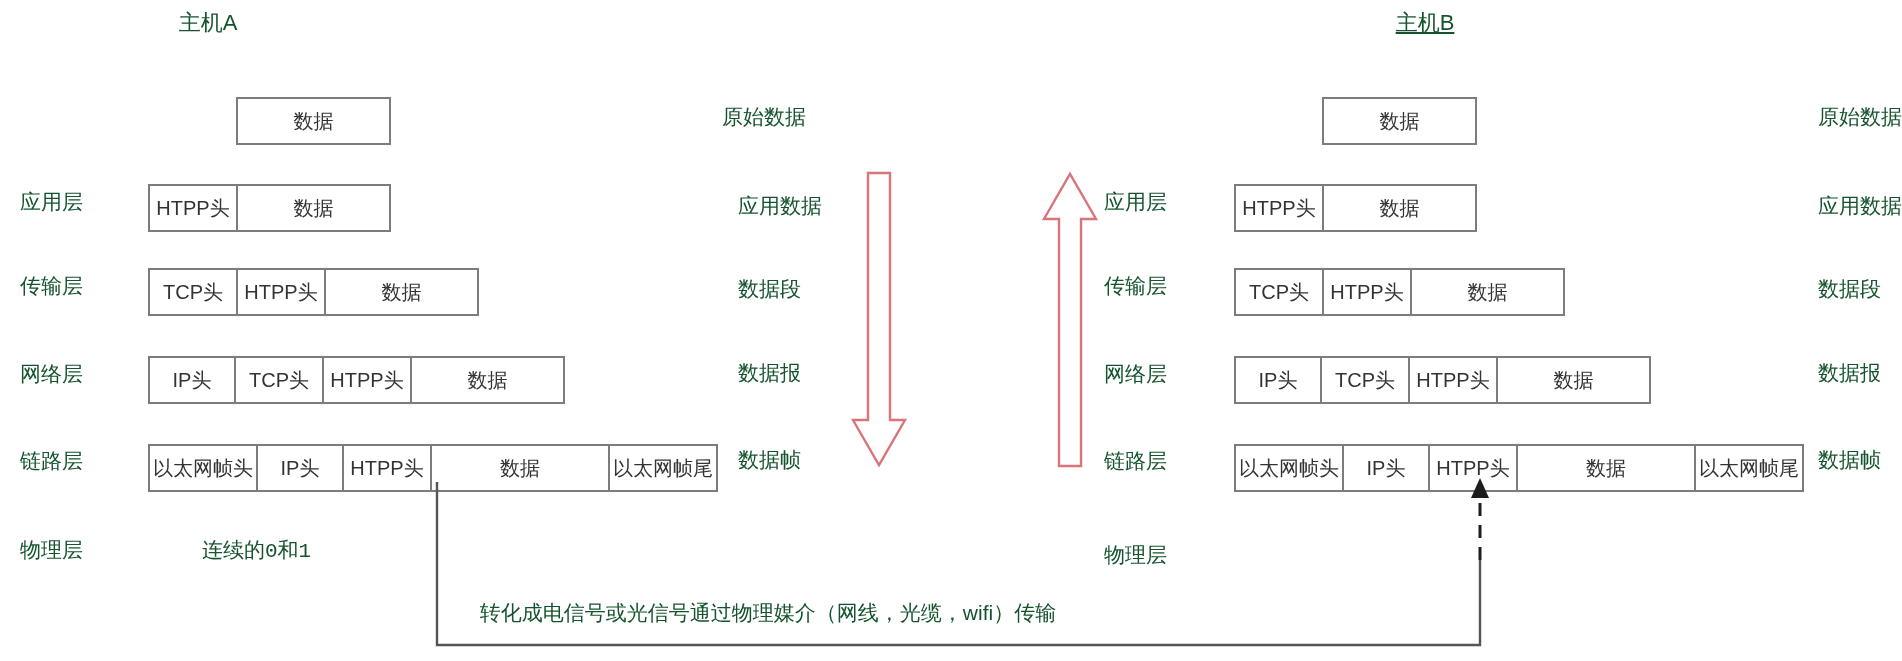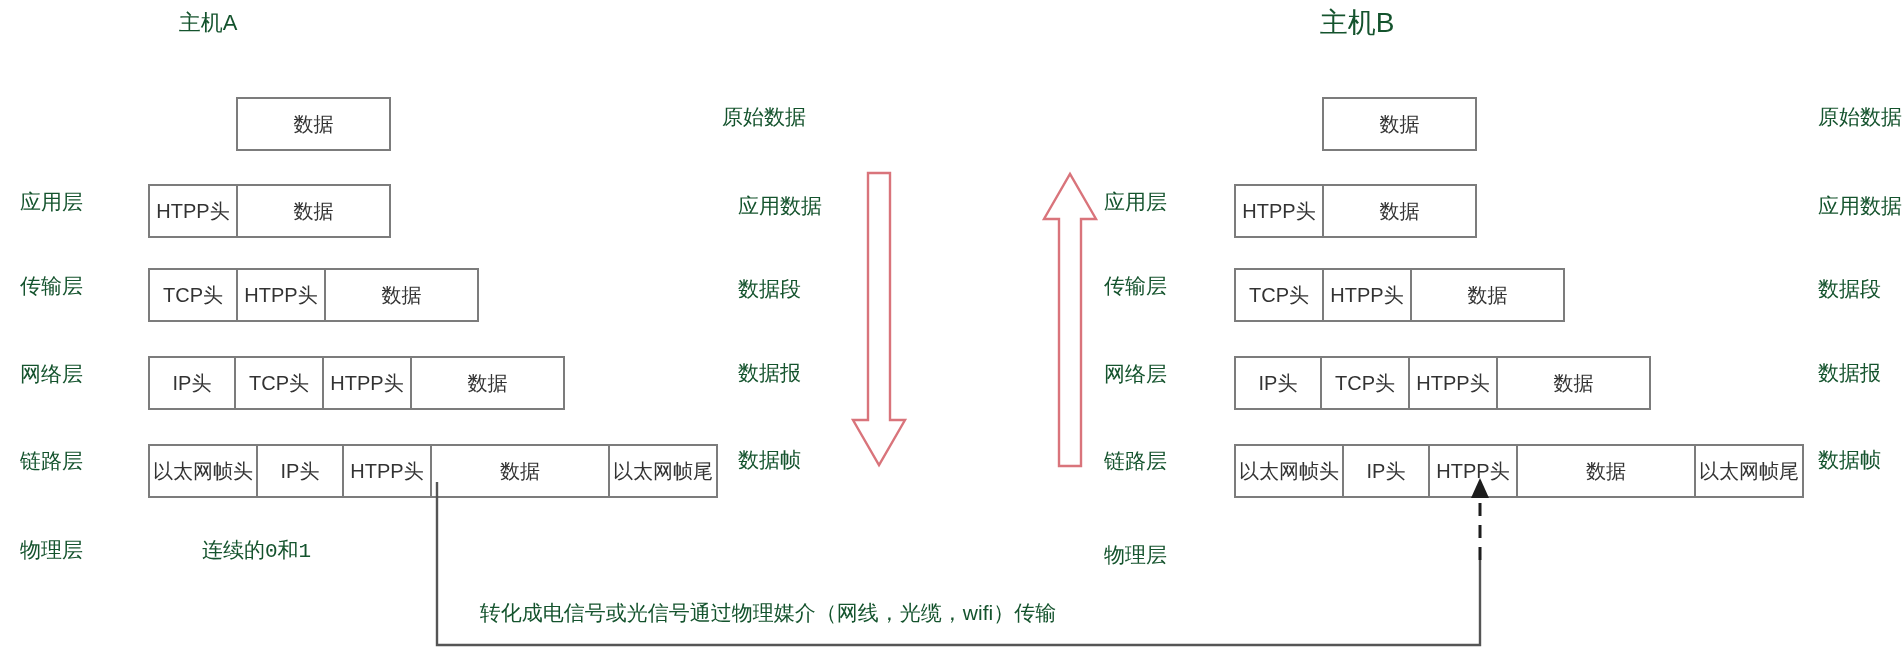--- a/index.html
+++ b/index.html
@@ -28,21 +28,21 @@
     white-space: nowrap;
   }
   .txt.center { transform: translate(-50%, -50%); }
   .txt.midy   { transform: translateY(-50%); font-family: Liberation Mono, monospace; }
 
   
   .pdu-row {
     position: absolute;
     display: flex;
     align-items: stretch;
-    height: 54px;
+    height: 48px;
   }
   .cell {
     box-sizing: border-box;
     border: 2px solid #7c7c7c;
     background: #ffffff;
     display: flex;
     align-items: center;
     justify-content: center;
     font-size: 20px;
     color: #333333;
@@ -68,21 +68,21 @@
     pointer-events: none;
   }
   .connector svg { display: block; }
 </style>
 </head>
 <body>
 
 <div id="canvas">
 
   <div class="txt center" style="left:208px; top:23px; font-size:22px;">主机A</div>
-  <div class="txt center" style="left:1357px; top:23px; font-size:28px;">主机B</div>
+  <div class="txt center" style="left:1425px; top:23px; font-size:22px;text-decoration:underline;">主机B</div>
 
   <div class="txt midy" style="left:20px; top:203px;">应用层</div>
   <div class="txt midy" style="left:20px; top:287px;">传输层</div>
   <div class="txt midy" style="left:20px; top:375px;">网络层</div>
   <div class="txt midy" style="left:20px; top:462px;">链路层</div>
   <div class="txt midy" style="left:20px; top:551px;">物理层</div>
 
   <div class="txt midy" style="left:1104px; top:203px;">应用层</div>
   <div class="txt midy" style="left:1104px; top:287px;">传输层</div>
   <div class="txt midy" style="left:1104px; top:375px;">网络层</div>

